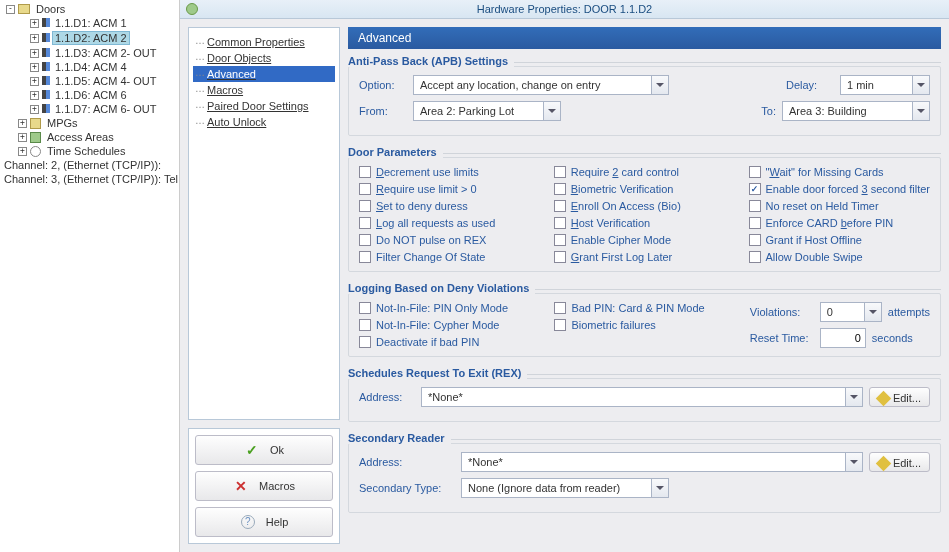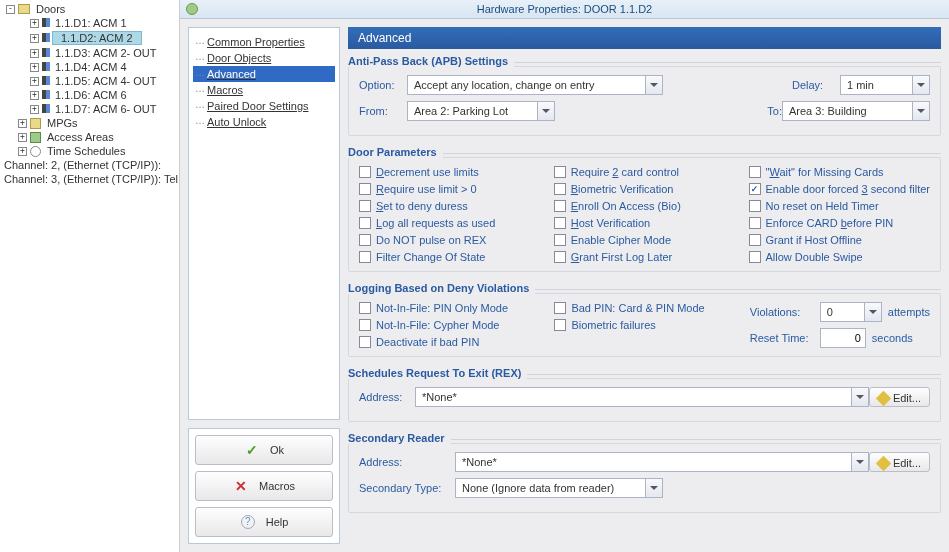--- a/index.html
+++ b/index.html
@@ -2,21 +2,21 @@
 <html><head>
 <meta charset="utf-8">
 <style>
 * { box-sizing: border-box; margin: 0; padding: 0; }
 body { font-family: Tahoma, Arial, sans-serif; font-size: 11px; color: #333; background: #f0f0f0; width: 949px; height: 552px; overflow: hidden; display: flex; }
 .left-panel { width: 180px; height: 100%; background: #fff; border-right: 1px solid #ccc; overflow: hidden; }
 .tree { padding: 2px 0; }
 .tree-item { display: flex; align-items: center; padding: 1px 2px 1px 6px; white-space: nowrap; cursor: pointer; }
 .tree-item.indent1 { padding-left: 18px; }
 .tree-item.indent2 { padding-left: 30px; }
-.tree-item.selected .label { background: #add8e6; border: 1px solid #7fb8d4; padding: 0 8px; }
+.tree-item.selected .label { background: #add8e6; border: 1px solid #7fb8d4; padding: 0 2px; }
 .tree-item .label { padding: 0 3px; }
 .expander { width: 9px; height: 9px; border: 1px solid #888; display: flex; align-items: center; justify-content: center; font-size: 8px; line-height: 1; margin-right: 3px; cursor: pointer; font-family: monospace; }
 .icon-folder { display:inline-block; width:12px; height:10px; background:#e8d98b; border:1px solid #b09b4a; margin-right:3px; }
 .icon-door { display:inline-block; width:8px; height:11px; margin-right:2px; position:relative; }
 .icon-door::before { content:""; display:block; width:4px; height:9px; background:#444; position:absolute; left:0; }
 .icon-door::after { content:""; display:block; width:4px; height:9px; background:#5588d8; position:absolute; left:4px; }
 .icon-clock { display:inline-block; width:11px; height:11px; border:1px solid #888; border-radius:50%; margin-right:3px; position:relative; }
 .icon-areas { display:inline-block; width:11px; height:11px; background: #9eca8a; border:1px solid #5a8a4a; margin-right:3px; }
 .icon-mpg { display:inline-block; width:11px; height:11px; background: #e8d98b; border:1px solid #b09b4a; margin-right:3px; }
 .channel-line { padding: 1px 4px; white-space: nowrap; }
@@ -36,21 +36,21 @@
 .ico-ok { color:#4aa020; font-weight:bold; }
 .ico-x { color:#cc3030; font-weight:bold; }
 .ico-q { color:#6a90c0; border:1px solid #9ab; border-radius:50%; width:14px; height:14px; font-size:10px; line-height:12px; text-align:center; }
 .main-panel { flex:1; padding: 8px 8px 8px 0; overflow-y:auto; }
 .page-header { background: linear-gradient(#326db9,#2a5aa0); color:#fff; font-size:12px; padding:4px 10px; margin-bottom:6px; }
 .group { margin-bottom: 10px; }
 .group-body { border:1px solid #d4d8de; border-radius:2px; padding: 8px 10px; position:relative; margin-top:-1px; }
 .group-title-wrap { position:relative; }
 .group-title-wrap .line { position:absolute; top:7px; left:0; right:0; height:1px; background:#d0d4da; z-index:0; }
 .group-title-wrap .txt { position:relative; background:#ededf0; z-index:1; padding-right:6px; color:#2a5aa0; font-weight:bold; }
-.row { display:flex; align-items:center; gap:0; margin-bottom:6px; flex-wrap:wrap; }
+.row { display:flex; align-items:center; gap:6px; margin-bottom:6px; flex-wrap:wrap; }
 .lbl { color:#2a5aa0; min-width:48px; }
 .combo { display:flex; align-items:center; background:#fff; border:1px solid #aab4c6; height:20px; position:relative; }
 .combo .val { padding: 0 6px; flex:1; white-space:nowrap; overflow:hidden; text-overflow:ellipsis; }
 .combo .arrow { width:17px; height:100%; border-left:1px solid #aab4c6; background:linear-gradient(#f8f9fb,#e4e8ef); display:flex; align-items:center; justify-content:center; cursor:pointer; }
 .combo .arrow::after { content:""; border:4px solid transparent; border-top-color:#556; margin-top:3px; }
 .params-cols { display:flex; gap:18px; }
 .params-col { flex:1; display:flex; flex-direction:column; gap:5px; }
 .chk { display:flex; align-items:center; gap:5px; cursor:pointer; }
 .chk-box { width:12px; height:12px; border:1px solid #889; background:#fff; display:flex; align-items:center; justify-content:center; font-size:9px; color:#2a5aa0; font-weight:bold; }
 .chk.checked .chk-box::after { content:"✓"; }

